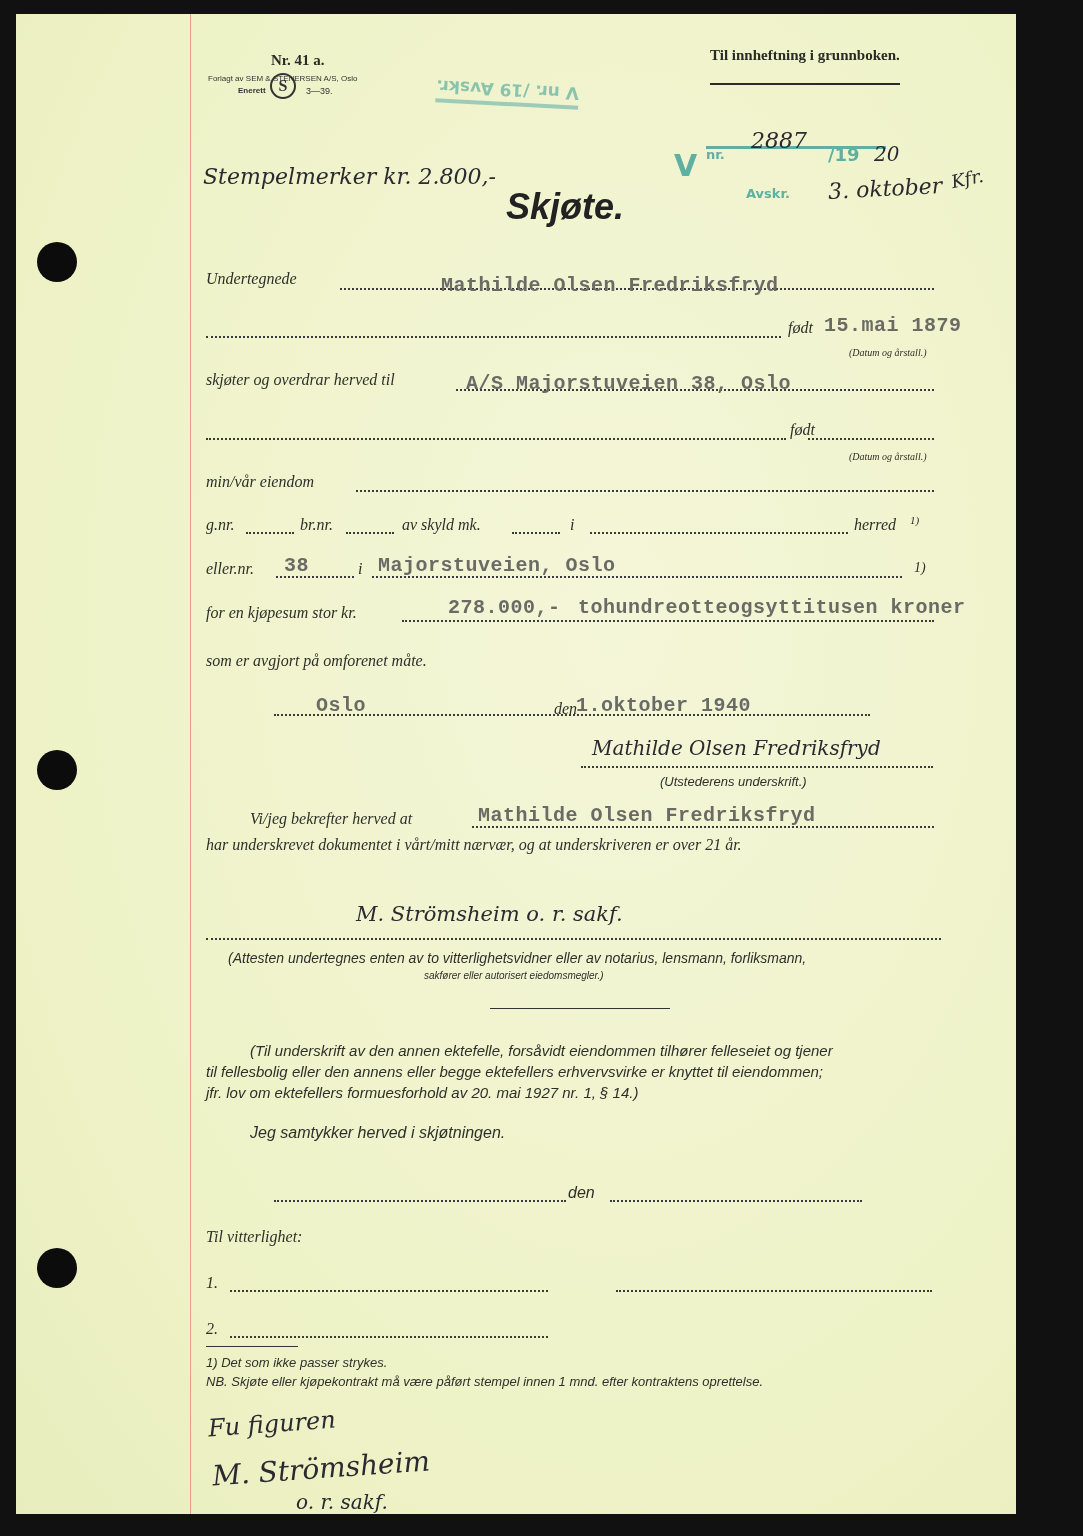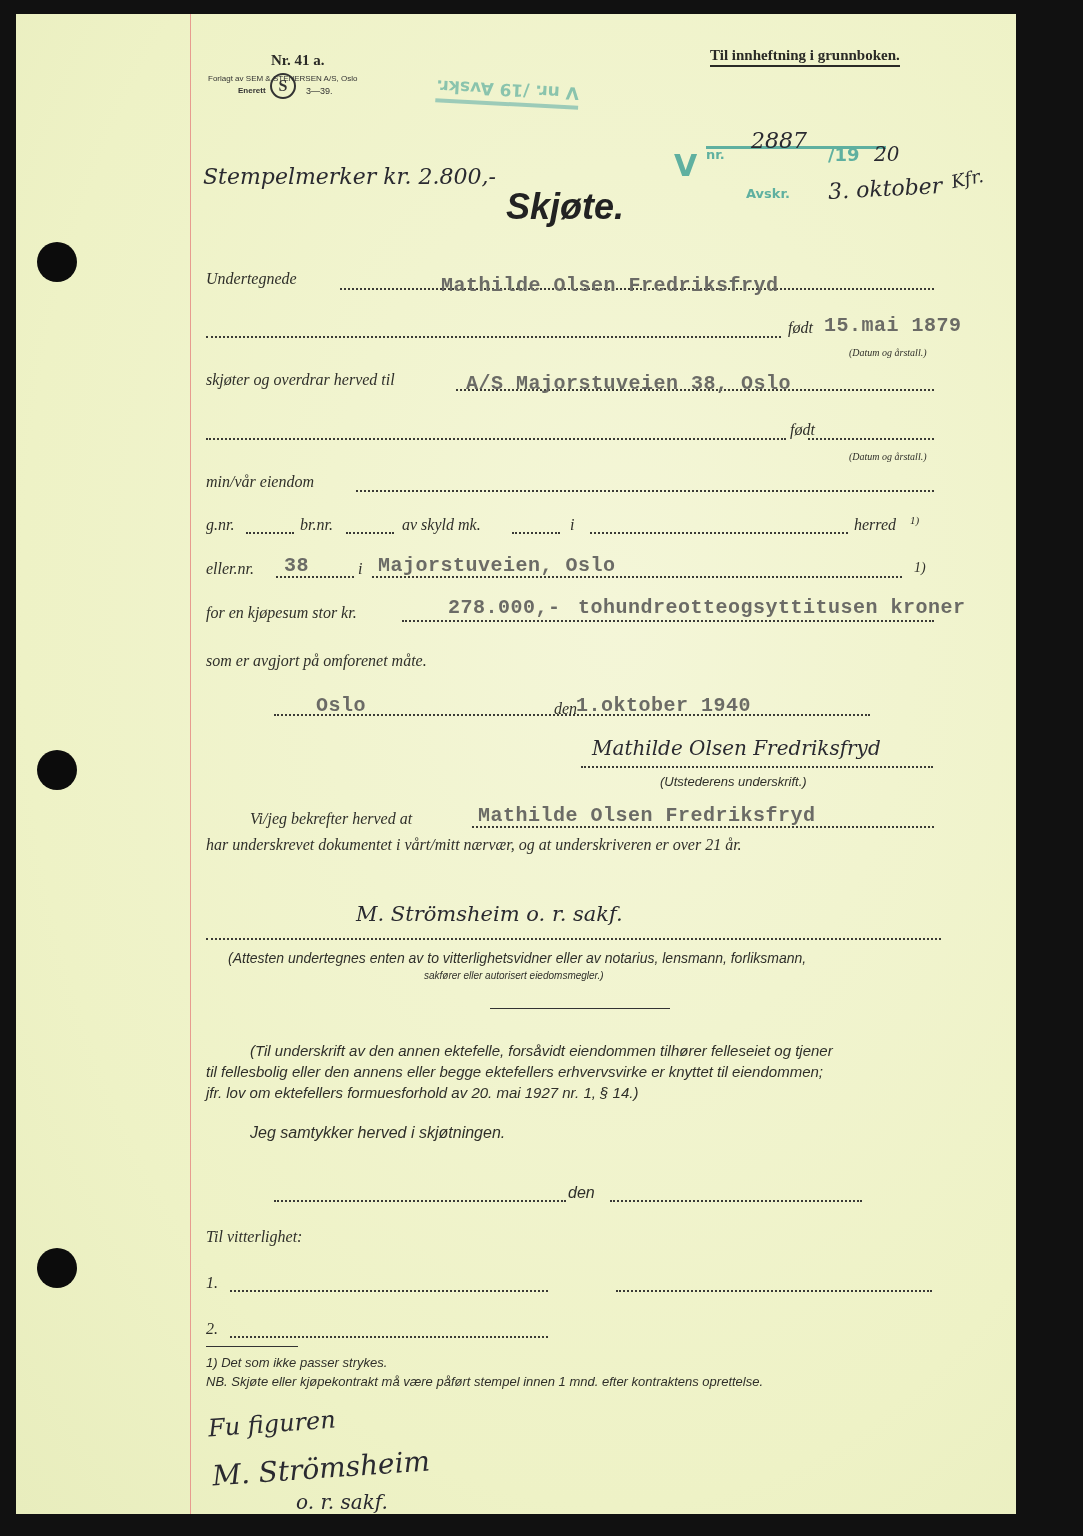--- a/index.html
+++ b/index.html
@@ -29,21 +29,21 @@
   <div class="margin-line"></div>
   <div class="hole" style="top:228px"></div>
   <div class="hole" style="top:736px"></div>
   <div class="hole" style="top:1234px"></div>
 
   <div class="abs" style="left:255px;top:38px;font-family:'Liberation Serif',serif;font-weight:bold;font-size:15px;color:#2a2a26">Nr. 41 a.</div>
   <div class="abs" style="left:192px;top:60px;font-family:'Liberation Sans',sans-serif;font-size:8px;font-weight:normal;color:#333">Forlagt av SEM &amp; STENERSEN A/S, Oslo</div>
   <div class="abs" style="left:222px;top:72px;font-family:'Liberation Sans',sans-serif;font-size:8px;font-weight:bold;color:#333">Enerett</div>
   <div class="abs" style="left:254px;top:59px;width:22px;height:22px;border:2px solid #333;border-radius:50%;font-family:'Liberation Serif',serif;font-weight:bold;font-size:16px;text-align:center;line-height:22px;color:#333">S</div>
   <div class="abs" style="left:290px;top:72px;font-family:'Liberation Sans',sans-serif;font-size:9px;color:#333">3—39.</div>
-  <div class="abs" style="left:694px;top:33px;font-family:'Liberation Serif',serif;font-weight:bold;font-size:15px;color:#2a2a26;border-bottom:2px solid #2a2a26;padding-bottom:1px">Til innheftning i grunnboken.</div>
+  <div class="abs" style="left:694px;top:33px;font-family:'Liberation Serif',serif;font-weight:bold;font-size:15px;color:#2a2a26;border-bottom:2px solid #2a2a26;padding-bottom:19px">Til innheftning i grunnboken.</div>
 
   <div class="abs stamp" style="left:420px;top:66px;font-size:17px;transform:rotate(183deg);opacity:0.7;border-top:4px solid #79bbb0;padding-top:2px">V nr. /19  Avskr.</div>
 
   <div class="abs stamp" style="left:658px;top:134px;font-size:30px">V</div>
   <div class="abs" style="left:690px;top:132px;width:180px;border-bottom:3px solid #5fb0a0"></div>
   <div class="abs stamp" style="left:690px;top:133px;font-size:13px">nr.</div>
   <div class="abs hand" style="left:735px;top:114px;font-size:22px">2887</div>
   <div class="abs stamp" style="left:812px;top:130px;font-size:18px">/19</div>
   <div class="abs hand" style="left:858px;top:128px;font-size:20px">20</div>
   <div class="abs hand" style="left:935px;top:154px;font-size:18px;transform:rotate(-12deg)">Kfr.</div>

